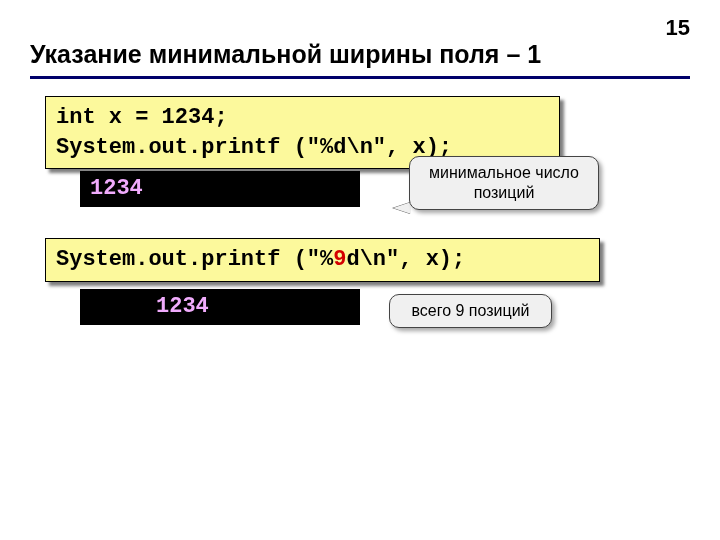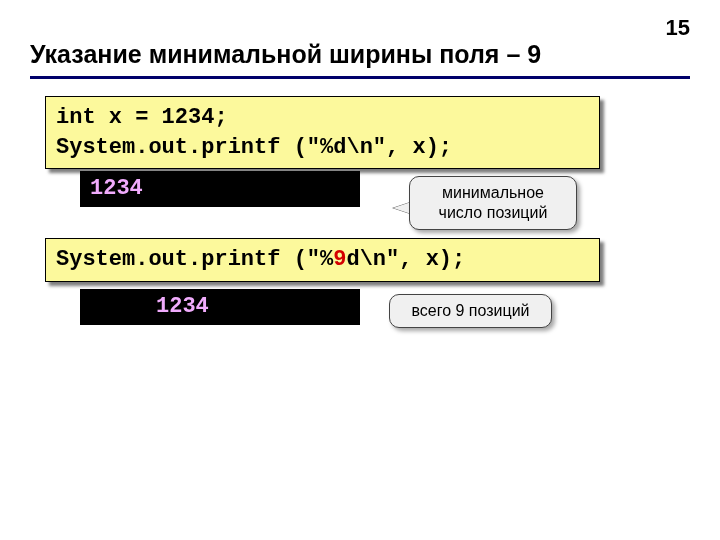--- a/index.html
+++ b/index.html
@@ -40,21 +40,21 @@
     background: #fcf99c;
     border: 1.5px solid #000;
     font-family: "Courier New", monospace;
     font-weight: bold;
     font-size: 22px;
     padding: 6px 10px;
     white-space: pre;
     box-shadow: 4px 4px 3px rgba(0,0,0,0.5);
     line-height: 1.35;
   }
-  .code-box-1 { top: 96px; left: 45px; width: 555px; }
+  .code-box-1 { top: 96px; left: 45px; width: 515px; }
   .code-box-2 { top: 238px; left: 45px; width: 555px; }
   .output-box {
     position: absolute;
     background: #000;
     color: #f0abfc;
     font-family: "Courier New", monospace;
     font-weight: bold;
     font-size: 22px;
     padding: 6px 10px;
     white-space: pre;
@@ -67,38 +67,38 @@
     position: absolute;
     background: #f0f0f0;
     border: 1px solid #444;
     border-radius: 10px;
     font-size: 16px;
     padding: 6px 14px;
     text-align: center;
     box-shadow: 3px 3px 4px rgba(0,0,0,0.35);
     line-height: 1.25;
   }
-  .callout-1 { top: 176px; left: 409px; width: 168px; }
+  .callout-1 { top: 156px; left: 409px; width: 190px; }
   .callout-2 { top: 294px; left: 389px; width: 163px; }
   .callout-tail {
     position: absolute;
     width: 0; height: 0;
     border-top: 6px solid transparent;
     border-bottom: 6px solid transparent;
     border-right: 18px solid #f0f0f0;
     filter: drop-shadow(-1px 0 0 #444);
   }
   .tail-1 { top: 202px; left: 393px; }
   .tail-2 { top: 306px; left: 393px; }
 </style>
 </head>
 <body>
 
 <div class="page-number">15</div>
-<div class="title">Указание минимальной ширины поля – 9</div>
+<div class="title">Указание минимальной ширины поля – 1</div>
 <div class="title-underline"></div>
 
 <div class="code-box code-box-1"><span>int x = 1234;</span>
 <span>System.out.printf ("%d\n", x);</span></div>
 
 <div class="output-box output-box-1">1234</div>
 
 <div class="callout-tail tail-1"></div>
 <div class="callout callout-1">минимальное число позиций</div>
 

